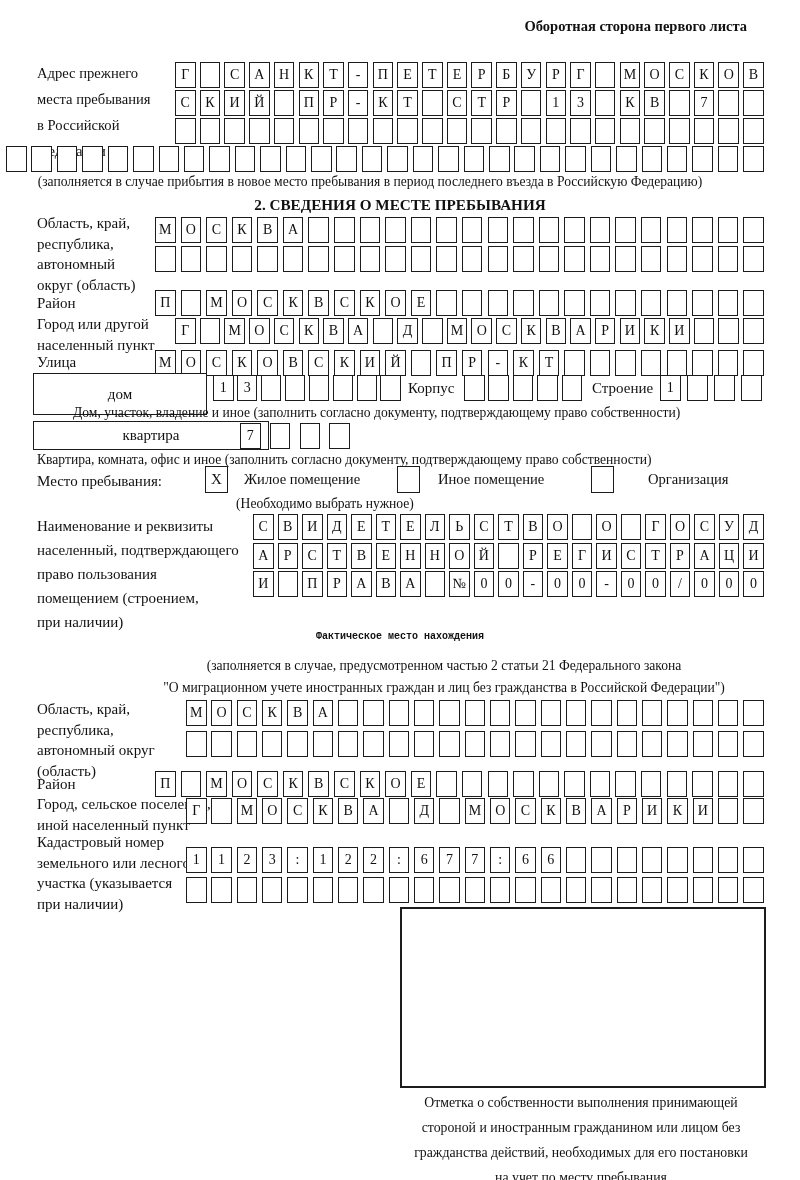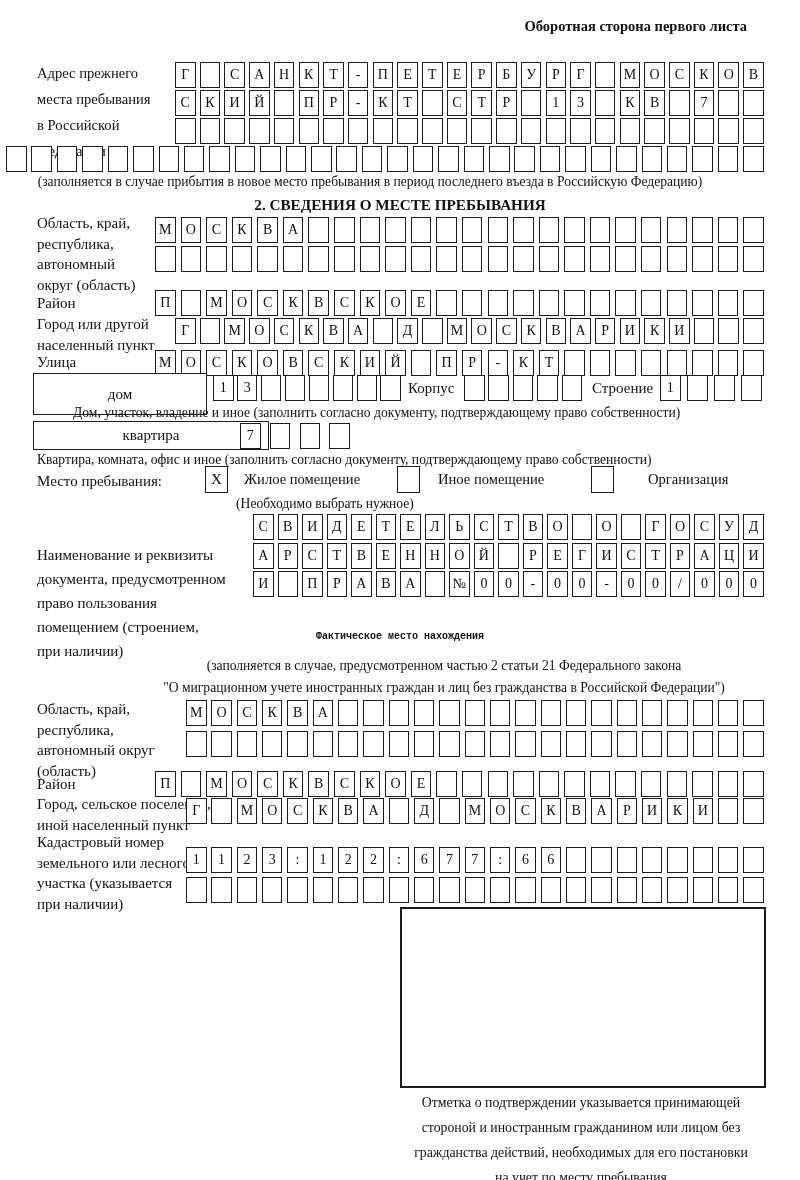--- a/index.html
+++ b/index.html
@@ -345,23 +345,23 @@
 
   <div class="lbl" style="left:37px; top:471px;">Место пребывания:</div>
   <span class="cb" style="left:205px; top:466px;">X</span>
   <span class="opt-lbl" style="left:244px; top:471px;">Жилое помещение</span>
   <span class="cb" style="left:397px; top:466px;"></span>
   <span class="opt-lbl" style="left:438px; top:471px;">Иное помещение</span>
   <span class="cb" style="left:591px; top:466px;"></span>
   <span class="opt-lbl" style="left:648px; top:471px;">Организация</span>
   <div class="caption center" style="left:100px; top:496px; width:450px;">(Необходимо выбрать нужное)</div>
 
-  <div class="lbl" style="left:37px; top:543px; width:215px; line-height:24px;">
+  <div class="lbl" style="left:37px; top:514px; width:215px; line-height:24px;">
       <div>Наименование и реквизиты</div>
-      <div>документа, предусмотренном</div>
+      <div>населенный, подтверждающего</div>
       <div>право пользования</div>
       <div>помещением (строением,</div>
       <div>при наличии)</div>
     </div>
   <div class="boxrow" style="left:253px; top:514px; width:511px;">
       <span class="box">С</span>
       <span class="box">В</span>
       <span class="box">И</span>
       <span class="box">Д</span>
       <span class="box">Е</span>
@@ -602,19 +602,19 @@
       <span class="box"></span>
       <span class="box"></span>
       <span class="box"></span>
       <span class="box"></span>
       <span class="box"></span>
       <span class="box"></span>
     </div>
 
   <div class="stamp-box" style="left:400px; top:907px; width:362px; height:177px;"></div>
   <div class="stamp-caption" style="left:392px; top:1090px; width:378px;">
-      <div>Отметка о подтверждении указывается принимающей</div>
+      <div>Отметка о собственности выполнения принимающей</div>
       <div>стороной и иностранным гражданином или лицом без</div>
       <div>гражданства действий, необходимых для его постановки</div>
       <div>на учет по месту пребывания</div>
     </div>
 
 </div>
 
 </body></html>

